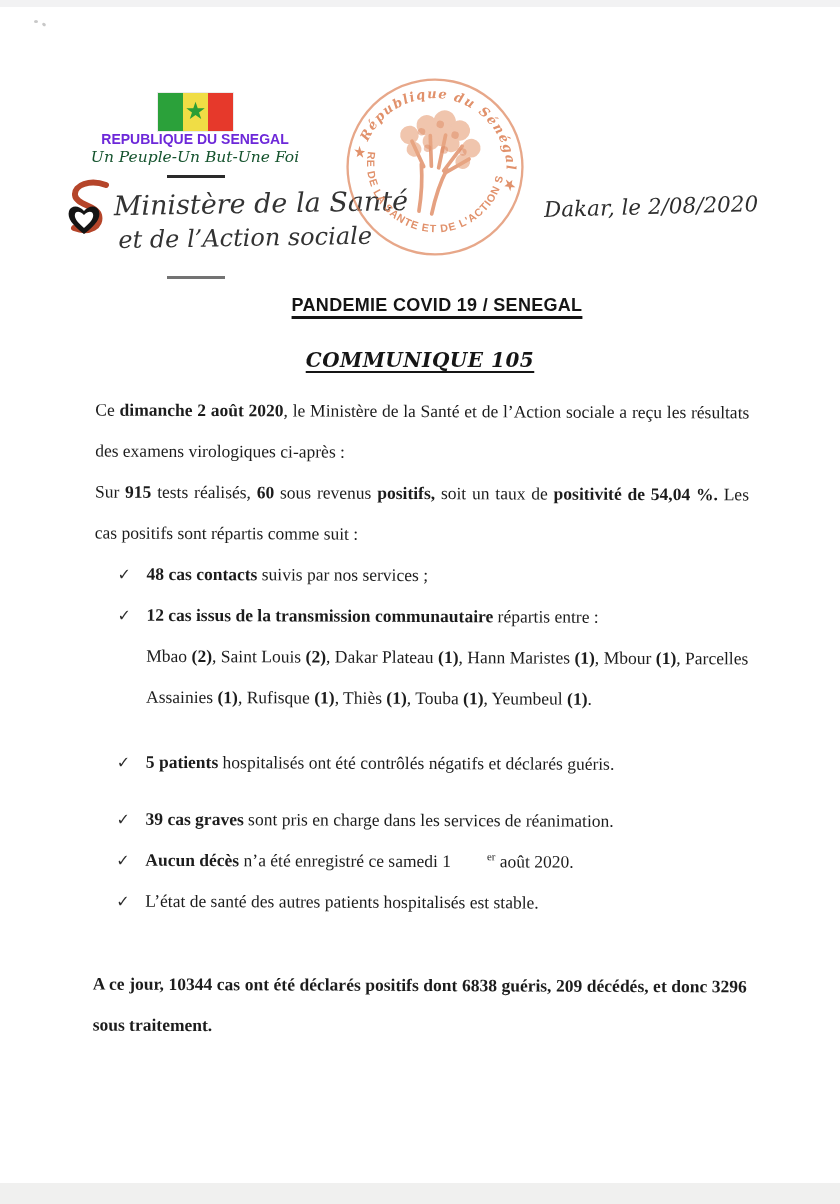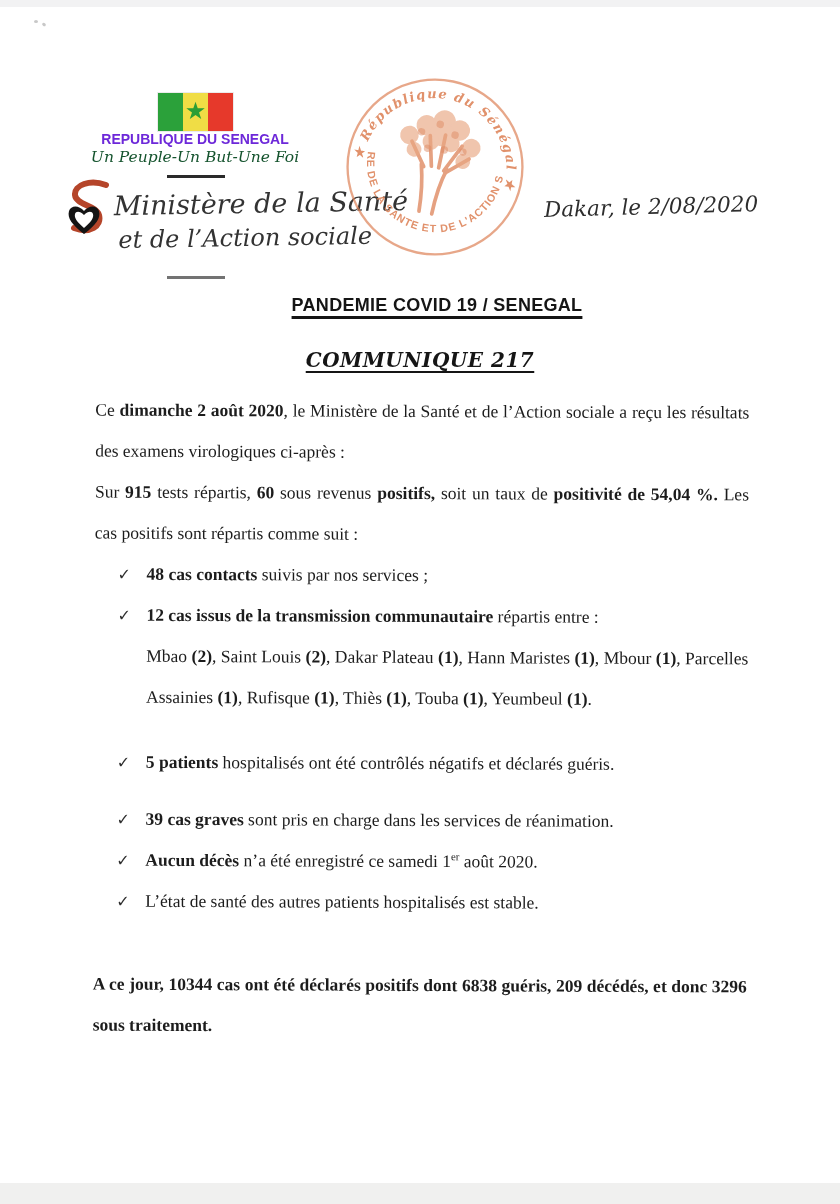--- a/index.html
+++ b/index.html
@@ -60,21 +60,21 @@
   .block{margin:0;}
   .p{text-align:justify;}
   .bullet{position:relative;padding-left:52px;}
   .bullet .check{position:absolute;left:23px;top:0;font-size:16px;color:#2e2e2e;font-family:"DejaVu Sans",sans-serif;}
   .sub{padding-left:52px;text-align:justify;}
   .mt-md{margin-top:16px;}
   .mt-lg{margin-top:24px;}
   .mt-xl{margin-top:42px;}
   .final{font-weight:bold;text-align:justify;}
   .seg-bold{font-weight:bold;}
-  .seg-sup{vertical-align:super;font-size:.62em;line-height:0;}
+  .seg-sup{vertical-align:super;font-size:.62em;line-height:0;margin-left:36px;}
 </style>
 </head>
 <body>
 
 <div class="strip-top"></div>
 <div class="speck s1"></div>
 <div class="speck s2"></div>
 
 <div class="flag">
   <div class="stripe green"></div>
@@ -141,25 +141,25 @@
         <circle cx="88" cy="82" r="4"></circle>
           <circle cx="106" cy="80" r="4"></circle>
       </g>
     </g>
   </g>
 </svg>
 
 <div class="dateline">Dakar, le 2/08/2020</div>
 
 <h1 class="doc-title">PANDEMIE COVID 19 / SENEGAL</h1>
-<h2 class="doc-subtitle">COMMUNIQUE 217</h2>
+<h2 class="doc-subtitle">COMMUNIQUE 105</h2>
 
 <div class="content">
   <div class="block p"><span>Ce </span><span class="seg-bold">dimanche 2 août 2020</span><span>, le Ministère de la Santé et de l’Action sociale a reçu les résultats des examens virologiques ci-après :</span></div>
-  <div class="block p"><span>Sur </span><span class="seg-bold">915</span><span> tests répartis, </span><span class="seg-bold">60</span><span> sous revenus </span><span class="seg-bold">positifs,</span><span> soit un taux de </span><span class="seg-bold">positivité de 54,04 %.</span><span> Les cas positifs sont répartis comme suit :</span></div>
+  <div class="block p"><span>Sur </span><span class="seg-bold">915</span><span> tests réalisés, </span><span class="seg-bold">60</span><span> sous revenus </span><span class="seg-bold">positifs,</span><span> soit un taux de </span><span class="seg-bold">positivité de 54,04 %.</span><span> Les cas positifs sont répartis comme suit :</span></div>
 
   <div class="block bullet">
     <span class="check">✓</span>
     <span><span class="seg-bold">48 cas contacts</span><span> suivis par nos services ;</span></span>
   </div>
   <div class="block bullet">
     <span class="check">✓</span>
     <span><span class="seg-bold">12 cas issus de la transmission communautaire</span><span> répartis entre :</span></span>
   </div>
   <div class="block sub"><span>Mbao </span><span class="seg-bold">(2)</span><span>, Saint Louis </span><span class="seg-bold">(2)</span><span>, Dakar Plateau </span><span class="seg-bold">(1)</span><span>, Hann Maristes </span><span class="seg-bold">(1)</span><span>, Mbour </span><span class="seg-bold">(1)</span><span>, Parcelles Assainies </span><span class="seg-bold">(1)</span><span>, Rufisque </span><span class="seg-bold">(1)</span><span>, Thiès </span><span class="seg-bold">(1)</span><span>, Touba </span><span class="seg-bold">(1)</span><span>, Yeumbeul </span><span class="seg-bold">(1)</span><span>.</span></div>

